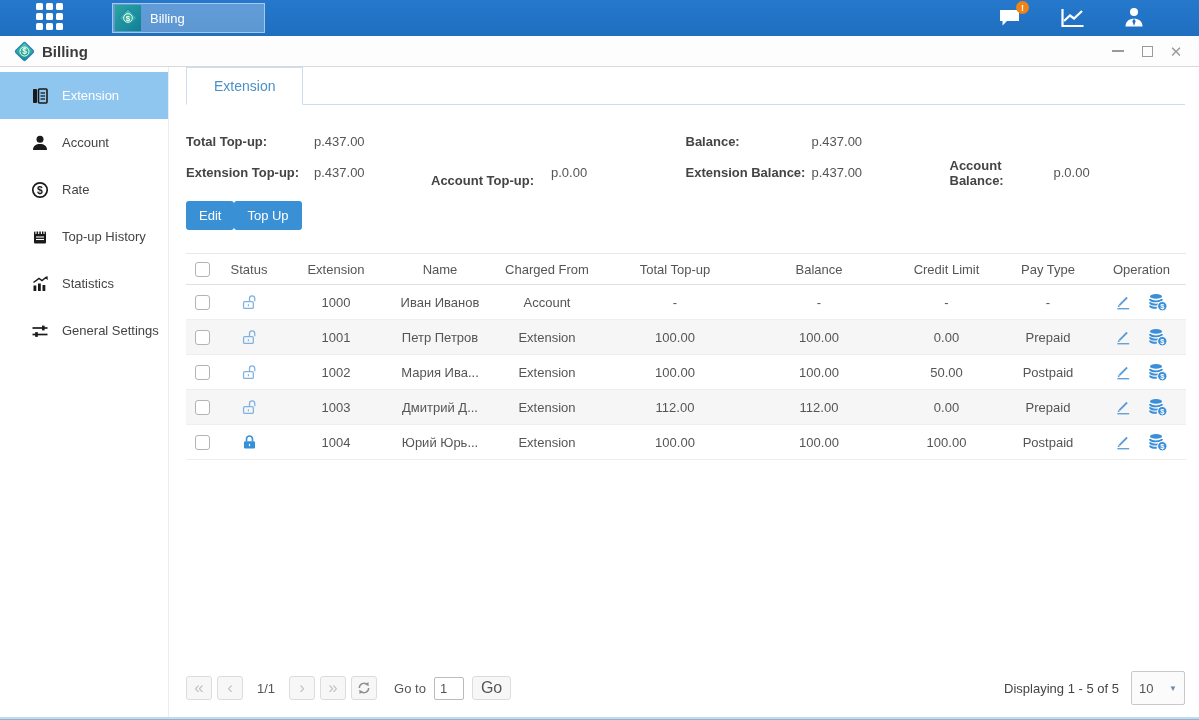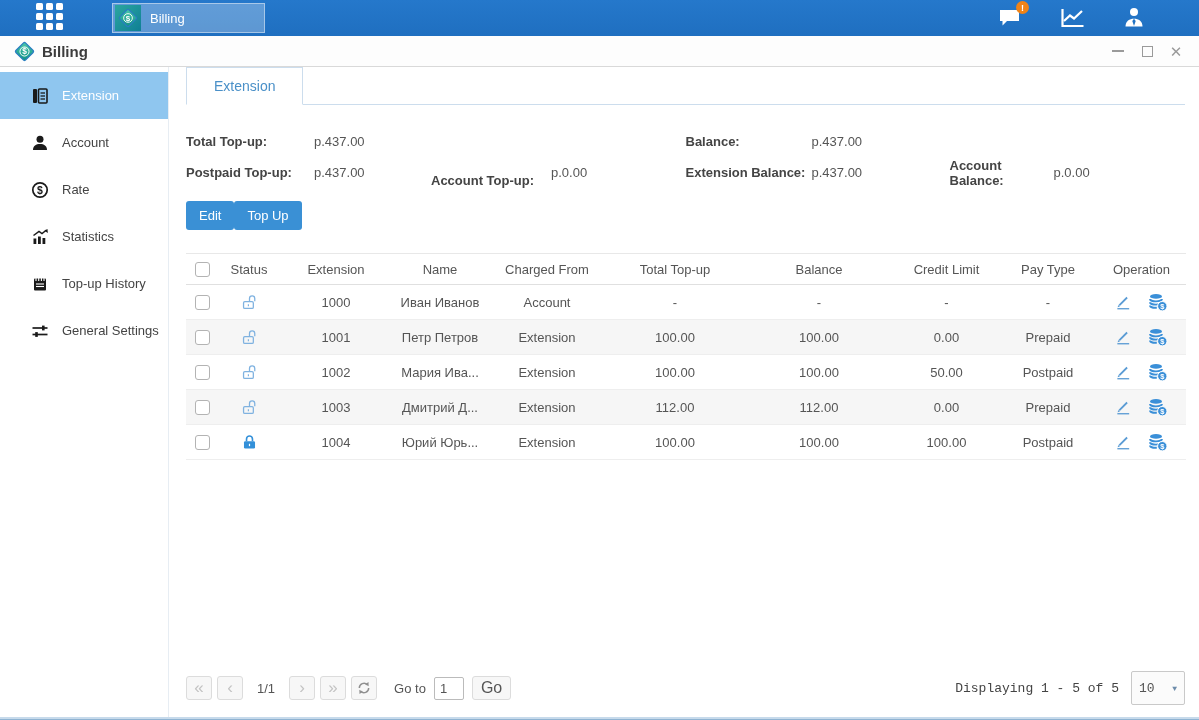--- a/index.html
+++ b/index.html
@@ -63,21 +63,21 @@
   .op-icon { cursor:pointer; display:flex; }
 
   
   .pagination { margin-top:auto; margin-bottom:12px; display:flex; align-items:center; flex:0 0 auto; }
   .pg-btn { min-width:26px; height:24px; background:#f7f7f7; border:1px solid #dcdcdc; border-radius:3px; display:flex; align-items:center; justify-content:center; color:#c3c3c3; font-size:15px; cursor:pointer; margin-right:5px; }
   .pg-btn.arrow { font-size:17px; line-height:1; padding-bottom:2px; }
   .pg-num { padding:0 9px; color:#555; margin-right:5px; }
   .goto-label { margin:0 8px 0 12px; color:#555; }
   .goto-input { width:30px; height:23px; border:1px solid #bbb; border-radius:2px; text-align:left; padding-left:5px; font-size:13px; color:#555; font-family:inherit; }
   .go-btn { margin-left:8px; height:24px; padding:0 8px; background:#f7f7f7; border:1px solid #dcdcdc; border-radius:3px; color:#555; font-size:16px; font-family:inherit; cursor:pointer; }
-  .pg-right { margin-left:auto; display:flex; align-items:center; gap:12px;font-family:Liberation Mono, monospace; }
+  .pg-right { margin-left:auto; display:flex; align-items:center; gap:12px; }
   .displaying { color:#444; }
   .page-size { width:54px; height:25px; border:1px solid #c9c9c9; border-radius:2px; background:#fbfbfb; display:flex; align-items:center; justify-content:space-between; padding:16px 7px; cursor:pointer; color:#555; }
   .page-size .dd-arrow { font-size:8px; color:#6d8cab; }
 
   .bottom-strip { height:3px; background:#c7daeb; border-bottom:1px solid #8fb3d2; flex:0 0 auto; }
 
   svg { display:block; }
 </style>
 </head>
 <body>
@@ -192,46 +192,46 @@
           <svg width="18" height="18" viewBox="0 0 18 18">
             <circle cx="9" cy="9" r="7.2" fill="none" stroke="#1a1a1a" stroke-width="1.7"></circle>
             <text x="9" y="13" text-anchor="middle" font-size="10.5" font-weight="bold" fill="#1a1a1a" font-family="Liberation Sans, sans-serif">$</text>
           </svg>
         </span>
         <span>Rate</span>
       </div>
       <div class="side-item">
         <span class="s-ico">
           <svg width="18" height="18" viewBox="0 0 18 18">
-            <rect x="2.5" y="10.5" width="2.8" height="5.5" fill="#1a1a1a"></rect>
-            <rect x="7" y="8.5" width="2.8" height="7.5" fill="#1a1a1a"></rect>
-            <rect x="11.5" y="10" width="2.8" height="6" fill="#1a1a1a"></rect>
-            <polyline points="2.5,7.5 8,3.5 11,5.5 15.5,2" fill="none" stroke="#1a1a1a" stroke-width="1.5"></polyline>
-            <polygon points="16.5,1 16.8,5 13.5,2.8" fill="#1a1a1a"></polygon>
-          </svg>
-        </span>
-        <span>Statistics</span>
-      </div>
-      <div class="side-item">
-        <span class="s-ico">
-          <svg width="18" height="18" viewBox="0 0 18 18">
             <rect x="3" y="3.5" width="12" height="12" rx="1" fill="#1a1a1a"></rect>
             <line x1="5" y1="3" x2="5" y2="6" stroke="#fff" stroke-width="1.1"></line>
             <line x1="7.7" y1="3" x2="7.7" y2="6" stroke="#fff" stroke-width="1.1"></line>
             <line x1="10.4" y1="3" x2="10.4" y2="6" stroke="#fff" stroke-width="1.1"></line>
             <line x1="13" y1="3" x2="13" y2="6" stroke="#fff" stroke-width="1.1"></line>
             <line x1="5" y1="9" x2="13" y2="9" stroke="#fff" stroke-width="1.1"></line>
             <line x1="5" y1="11.5" x2="13" y2="11.5" stroke="#fff" stroke-width="1.1"></line>
           </svg>
         </span>
         <span>Top-up History</span>
       </div>
       <div class="side-item">
         <span class="s-ico">
           <svg width="18" height="18" viewBox="0 0 18 18">
+            <rect x="2.5" y="10.5" width="2.8" height="5.5" fill="#1a1a1a"></rect>
+            <rect x="7" y="8.5" width="2.8" height="7.5" fill="#1a1a1a"></rect>
+            <rect x="11.5" y="10" width="2.8" height="6" fill="#1a1a1a"></rect>
+            <polyline points="2.5,7.5 8,3.5 11,5.5 15.5,2" fill="none" stroke="#1a1a1a" stroke-width="1.5"></polyline>
+            <polygon points="16.5,1 16.8,5 13.5,2.8" fill="#1a1a1a"></polygon>
+          </svg>
+        </span>
+        <span>Statistics</span>
+      </div>
+      <div class="side-item">
+        <span class="s-ico">
+          <svg width="18" height="18" viewBox="0 0 18 18">
             <line x1="1.5" y1="6" x2="16.5" y2="6" stroke="#1a1a1a" stroke-width="1.7"></line>
             <rect x="11" y="3.6" width="2.6" height="4.8" fill="#1a1a1a"></rect>
             <line x1="1.5" y1="12.5" x2="16.5" y2="12.5" stroke="#1a1a1a" stroke-width="1.7"></line>
             <rect x="4.2" y="10.1" width="2.6" height="4.8" fill="#1a1a1a"></rect>
           </svg>
         </span>
         <span>General Settings</span>
       </div>
     </div>
 
@@ -241,21 +241,21 @@
         <span class="tab">Extension</span>
       </div>
 
       <div class="summary">
         <div class="sum-col left">
           <div class="sum-row">
             <span class="lbl l1">Total Top-up:</span>
             <span class="val v1">p.437.00</span>
           </div>
           <div class="sum-row">
-            <span class="lbl l1">Postpaid Top-up:</span>
+            <span class="lbl l1">Extension Top-up:</span>
             <span class="val v1">p.437.00</span>
             <span class="lbl l2">Account Top-up:</span>
             <span class="val">p.0.00</span>
           </div>
         </div>
         <div class="sum-col right">
           <div class="sum-row">
             <span class="lbl l1">Balance:</span>
             <span class="val v1">p.437.00</span>
           </div>

